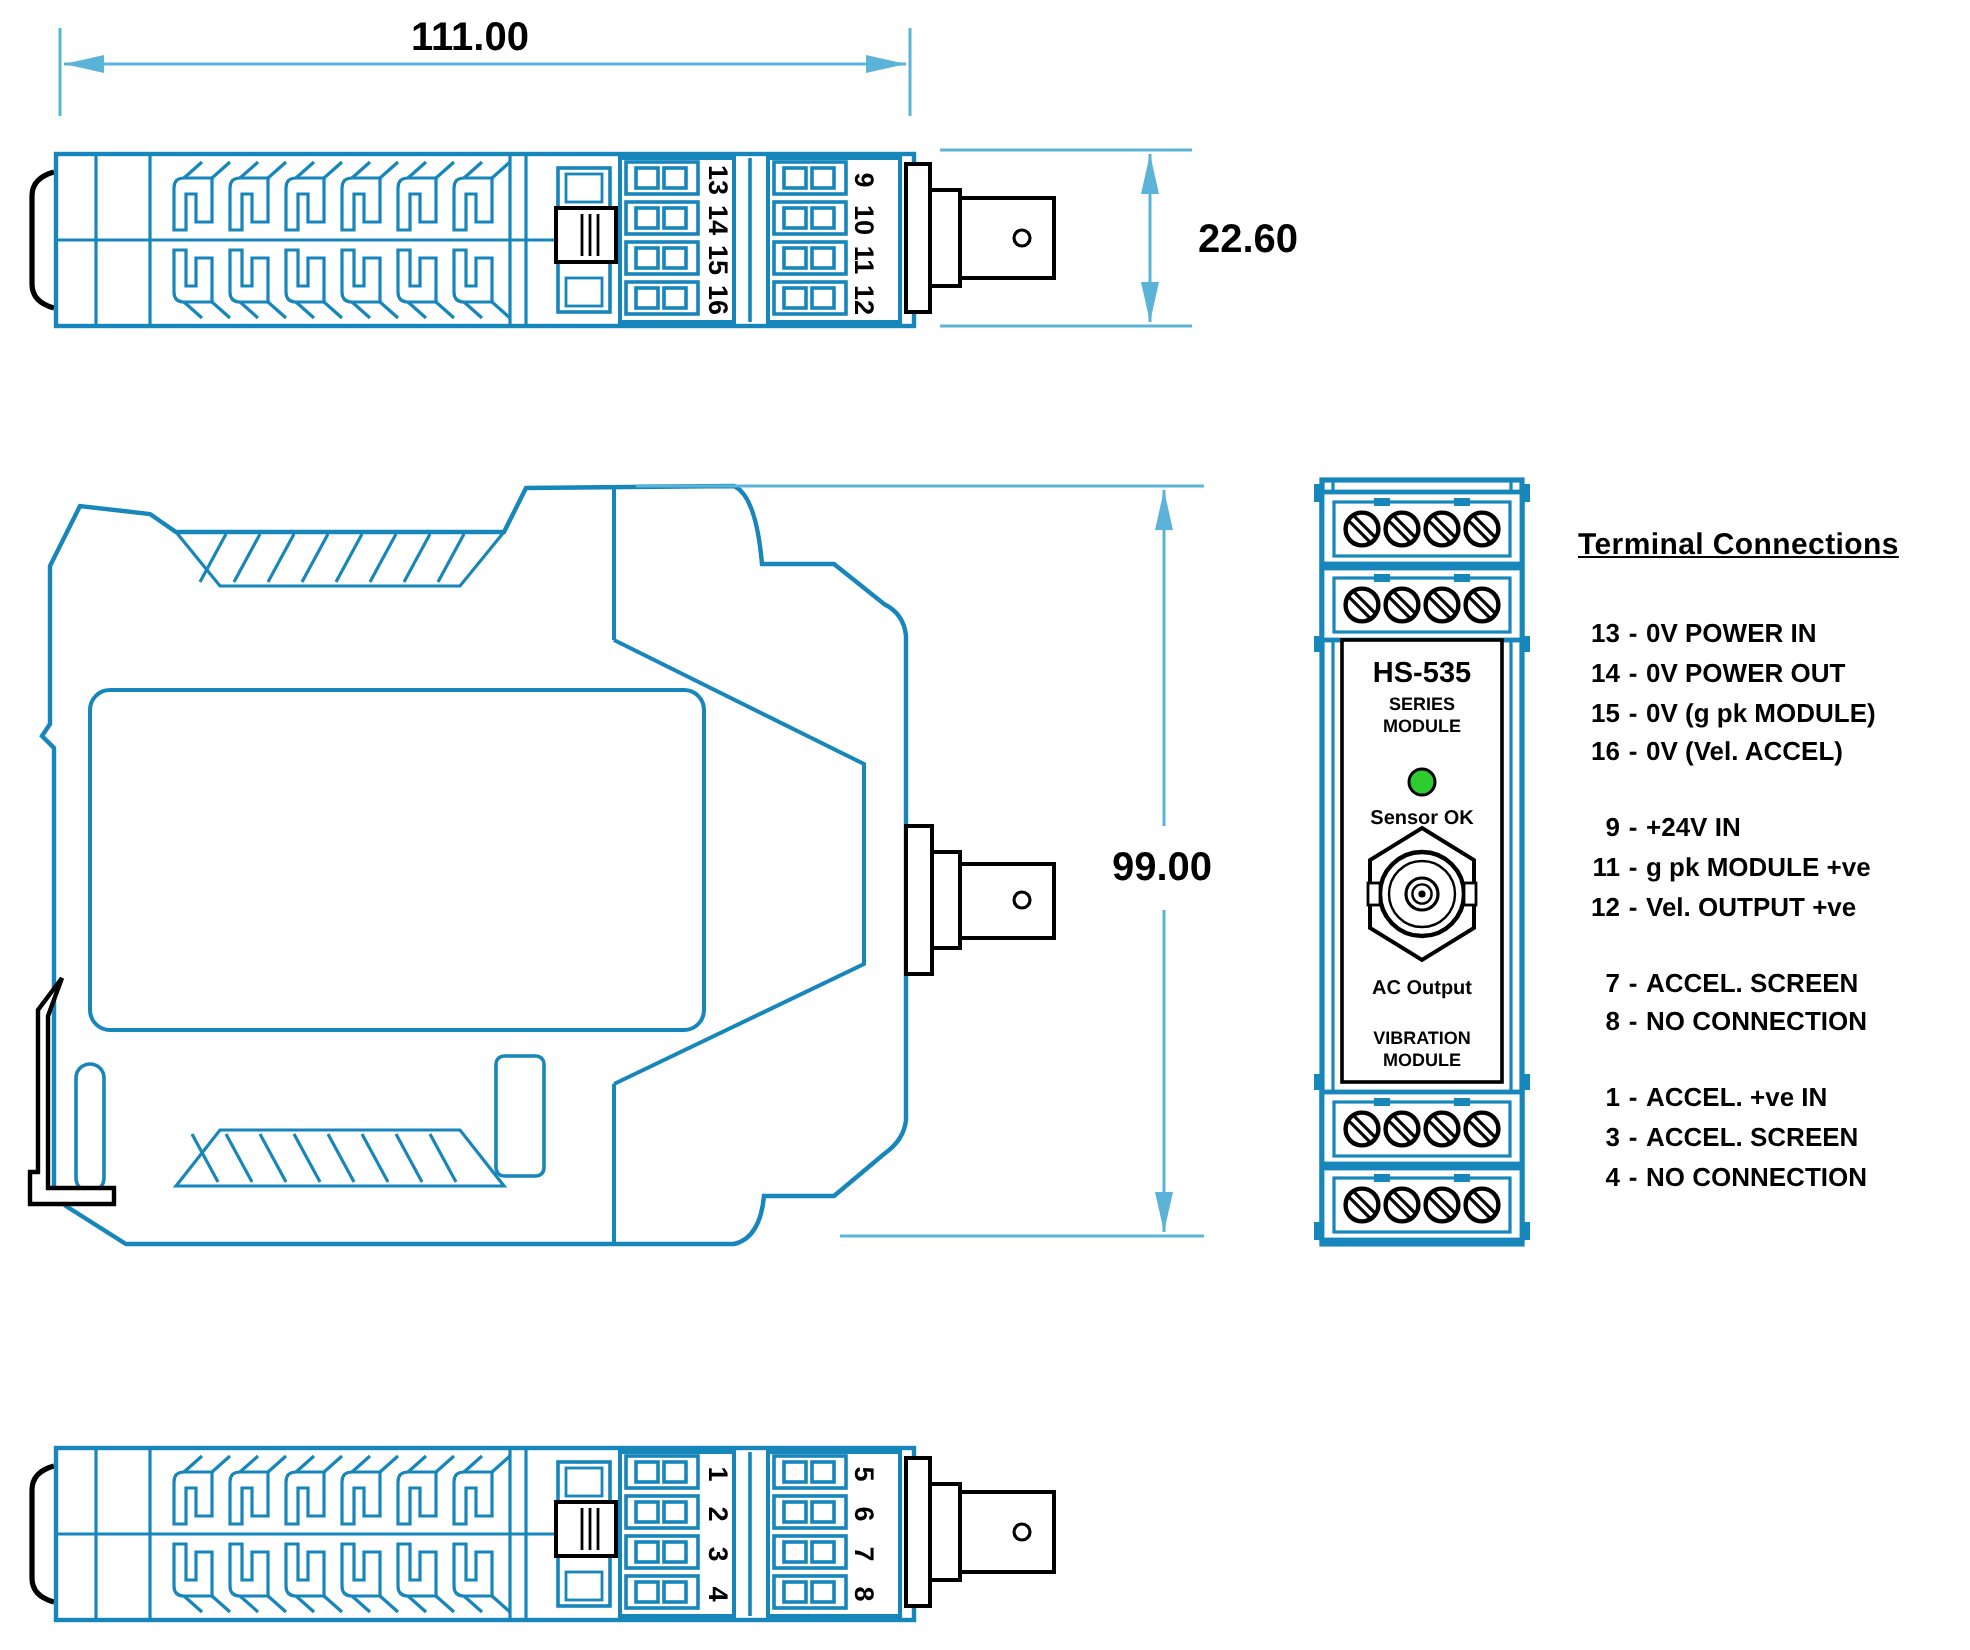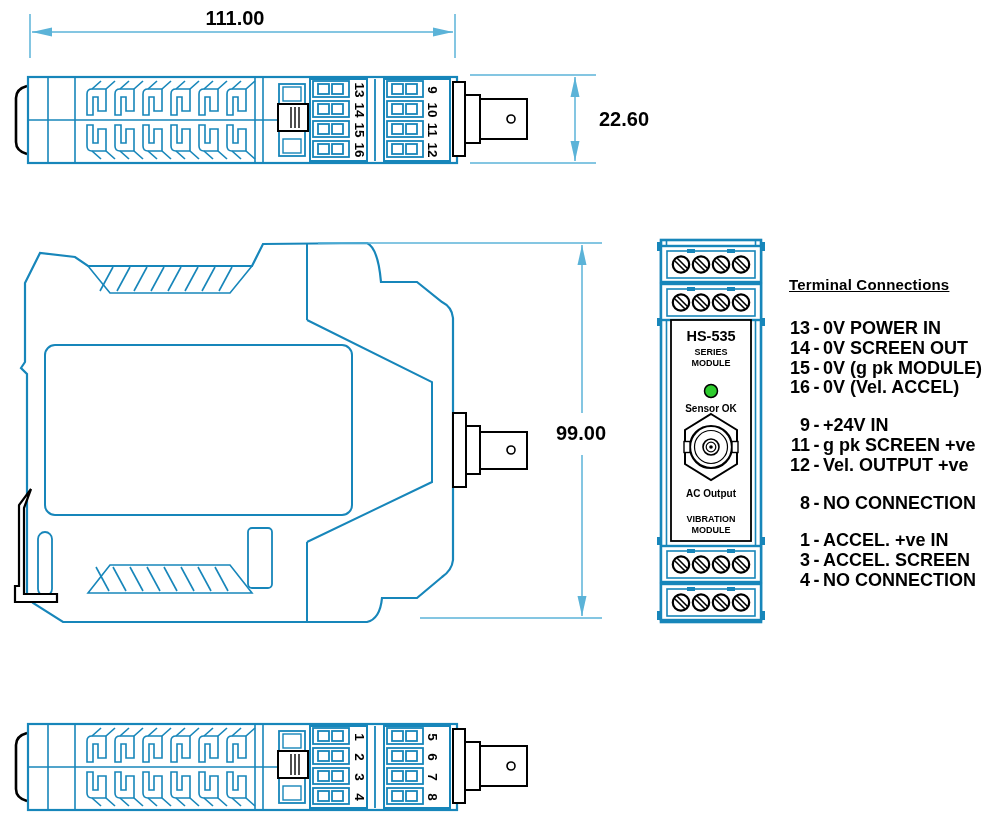--- a/index.html
+++ b/index.html
@@ -3,23 +3,23 @@
 <meta charset="utf-8">
 <style>
   html,body{margin:0;padding:0;background:#ffffff;}
   body{width:985px;height:825px;position:relative;font-family:"Liberation Sans",sans-serif;}
   #cad{position:absolute;left:0;top:0;}
   #cad text{font-family:"Liberation Sans",sans-serif;font-weight:bold;fill:#000;}
   .dimtext{font-size:20px;}
   .tnum{font-size:13.5px;}
   
   .tc{position:absolute;left:789px;top:264px;width:196px;color:#000;font-weight:bold;}
-  .tc-title{font-size:15px;text-decoration:underline;margin:12px 0 26px 0;letter-spacing:.2px;}
+  .tc-title{font-size:15px;text-decoration:underline;margin:0 0 26px 0;letter-spacing:.2px;}
   .tc-group{margin:0 0 18px 0;}
-  .tc-line{font-size:18px;line-height:19.8px;white-space:nowrap;}
+  .tc-line{font-size:13px;line-height:19.8px;white-space:nowrap;}
   .tc-num{display:inline-block;width:21px;text-align:right;}
   .tc-sep{display:inline-block;width:13px;text-align:center;}
 </style>
 </head>
 <body>
 
 <svg id="cad" width="985" height="825" viewBox="0 0 985 825">
   <defs>
 
     <g id="vfin" fill="none" stroke="#1786ba" stroke-width="1.6">
@@ -248,32 +248,33 @@
     <polygon points="582,616 577.5,596 586.5,596" fill="#5bb3d8"></polygon>
     <text class="dimtext" x="581" y="440" text-anchor="middle">99.00</text>
   </g>
 </svg>
 
 <div class="tc">
   <div class="tc-title">Terminal Connections</div>
 
   <div class="tc-group">
     <div class="tc-line"><span class="tc-num">13</span><span class="tc-sep">-</span><span class="tc-label">0V POWER IN</span></div>
-    <div class="tc-line"><span class="tc-num">14</span><span class="tc-sep">-</span><span class="tc-label">0V SCREEN OUT</span></div>
+    <div class="tc-line"><span class="tc-num">14</span><span class="tc-sep">-</span><span class="tc-label">0V POWER OUT</span></div>
     <div class="tc-line"><span class="tc-num">15</span><span class="tc-sep">-</span><span class="tc-label">0V (g pk MODULE)</span></div>
     <div class="tc-line"><span class="tc-num">16</span><span class="tc-sep">-</span><span class="tc-label">0V (Vel. ACCEL)</span></div>
   </div>
 
   <div class="tc-group">
     <div class="tc-line"><span class="tc-num">9</span><span class="tc-sep">-</span><span class="tc-label">+24V IN</span></div>
-    <div class="tc-line"><span class="tc-num">11</span><span class="tc-sep">-</span><span class="tc-label">g pk SCREEN +ve</span></div>
+    <div class="tc-line"><span class="tc-num">11</span><span class="tc-sep">-</span><span class="tc-label">g pk MODULE +ve</span></div>
     <div class="tc-line"><span class="tc-num">12</span><span class="tc-sep">-</span><span class="tc-label">Vel. OUTPUT +ve</span></div>
   </div>
 
   <div class="tc-group">
+    <div class="tc-line"><span class="tc-num">7</span><span class="tc-sep">-</span><span class="tc-label">ACCEL. SCREEN</span></div>
     <div class="tc-line"><span class="tc-num">8</span><span class="tc-sep">-</span><span class="tc-label">NO CONNECTION</span></div>
   </div>
 
   <div class="tc-group">
     <div class="tc-line"><span class="tc-num">1</span><span class="tc-sep">-</span><span class="tc-label">ACCEL. +ve IN</span></div>
     <div class="tc-line"><span class="tc-num">3</span><span class="tc-sep">-</span><span class="tc-label">ACCEL. SCREEN</span></div>
     <div class="tc-line"><span class="tc-num">4</span><span class="tc-sep">-</span><span class="tc-label">NO CONNECTION</span></div>
   </div>
 </div>
 

